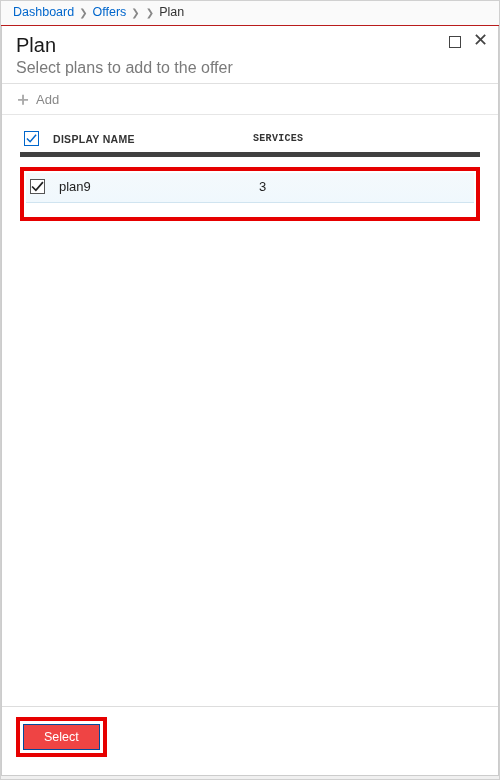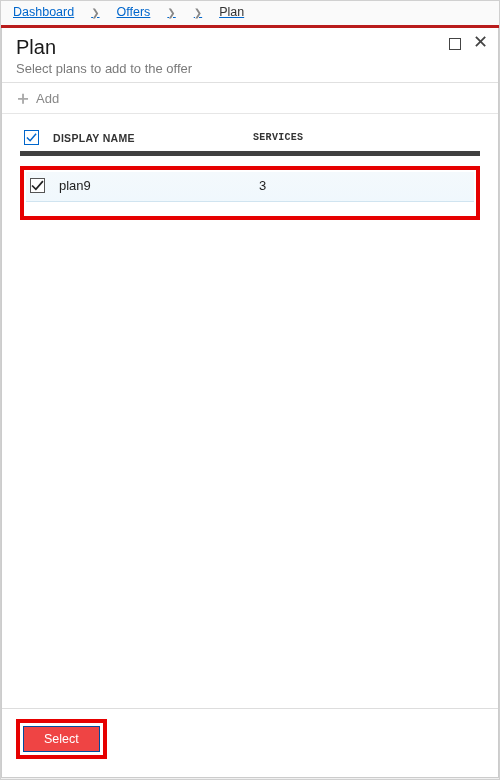--- a/index.html
+++ b/index.html
@@ -9,45 +9,44 @@
       width: 500px;
       height: 780px;
       overflow: hidden;
       border: 1px solid #d0d0d0;
     }
     .breadcrumb {
       background: #fafafa;
       padding: 4px 12px 6px;
       font-size: 12.5px;
       color: #0066cc;
-      border-bottom: 3px solid #b91c1c;
+      border-bottom: 1px solid #b91c1c;
       display: flex;
       align-items: center;
-      gap: 16px;
+      gap: 4px;
       flex-wrap: wrap;
-      text-decoration: underline;
     }
     .breadcrumb a { color: #0066cc; text-decoration: none; cursor: pointer; }
     .breadcrumb .chev { color: #888; font-size: 10px; padding: 0 1px; }
     .breadcrumb .current { color: #333; }
     .panel {
       background: #fff;
       height: calc(100% - 28px);
       border: 1px solid #ccc;
       border-top: none;
       display: flex;
       flex-direction: column;
     }
     .header {
       padding: 8px 14px 6px;
       border-bottom: 1px solid #e0e0e0;
       position: relative;
     }
     .header h1 { font-size: 20px; font-weight: 400; color: #1a1a1a; }
-    .header .sub { font-size: 13px; color: #7a7a7a; margin-top: 2px; }
+    .header .sub { font-size: 16px; color: #7a7a7a; margin-top: 2px; }
     .win-controls {
       position: absolute;
       top: 8px; right: 10px;
       display: flex; gap: 12px;
     }
     .win-controls span { cursor: pointer; color: #444; }
     .maximize-icon {
       width: 12px; height: 12px; border: 1px solid #444; display: inline-block;
     }
     .close-icon { font-size: 18px; line-height: 12px; font-weight: 300; }

